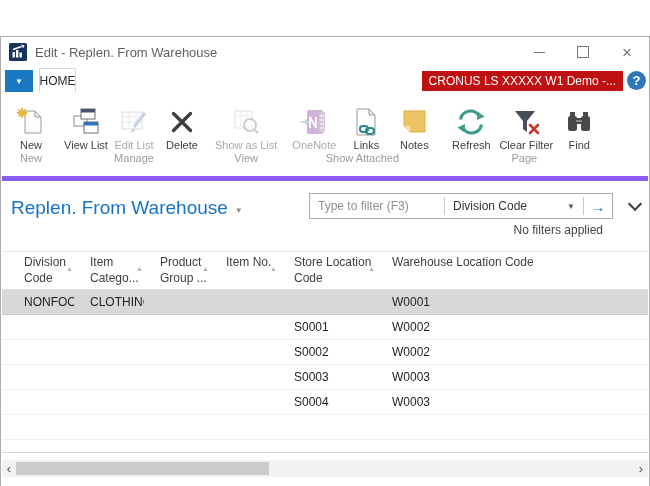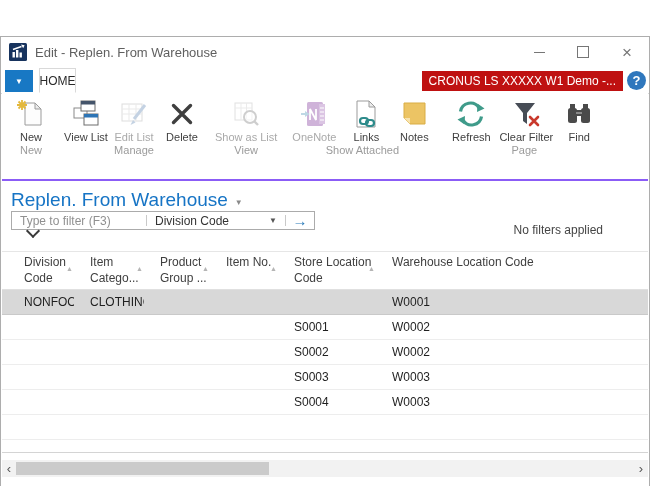--- a/index.html
+++ b/index.html
@@ -17,32 +17,32 @@
   .glyph-close{font-size:17px;line-height:1;color:#767676;}
 
   
   .tabrow{position:absolute;top:30px;left:0;right:0;height:26px;border-bottom:1px solid #d9d9d9;background:#fff;}
   .appmenu{position:absolute;left:4px;top:3px;width:28px;height:22px;background:#1878c4;color:#fff;display:flex;align-items:center;justify-content:center;font-size:8px;}
   .hometab{position:absolute;left:38px;top:1px;height:25px;width:37px;background:#fff;border:1px solid #d9d9d9;border-bottom:1px solid #fff;z-index:2;box-sizing:border-box;display:flex;align-items:center;justify-content:center;font-size:12px;color:#2b2b2b;}
   .badge{position:absolute;right:26px;top:4px;height:20px;line-height:20px;padding:0 7px;background:#bf1111;color:#fff;font-size:12px;white-space:nowrap;}
   .helpbtn{position:absolute;right:3px;top:4px;width:19px;height:19px;border-radius:50%;background:#2f77bd;color:#fff;font-size:13px;font-weight:bold;display:flex;align-items:center;justify-content:center;}
 
   
-  .ribbon{position:absolute;top:56px;left:1px;right:1px;height:88px;border-bottom:2px solid #8b5cf6;background:#fff;display:flex;align-items:flex-start;padding-left:2px;box-sizing:border-box;}
+  .ribbon{position:absolute;top:56px;left:1px;right:1px;height:88px;border-bottom:5px solid #8b5cf6;background:#fff;display:flex;align-items:center;padding-left:2px;box-sizing:border-box;}
   .rgroup{display:flex;flex-direction:column;}
   .rbtns{display:flex;flex:1;align-items:flex-start;padding:4px 3px 0 3px;}
   .rlabel{font-size:11px;color:#9b9b9b;text-align:center;padding-bottom:4px;}
   .rsep{width:1px;background:#e4e4e4;margin:3px 0;}
   .rbtn{min-width:44px;padding:0 2px;display:flex;flex-direction:column;align-items:center;font-size:11px;line-height:1.15;color:#3f3f3f;text-align:center;cursor:default;}
   .rbtn .ric{width:34px;height:34px;display:flex;align-items:center;justify-content:center;}
   .rbtn.disabled{color:#a9a9a9;}
   .rbtn.disabled svg{opacity:.5;}
 
   
-  .pagehead{position:absolute;top:152px;left:10px;right:6px;height:30px;display:flex;align-items:flex-start;flex-direction:column;}
+  .pagehead{position:absolute;top:152px;left:10px;right:6px;height:30px;display:flex;align-items:flex-end;}
   .ptitle{font-size:19px;color:#1674c5;display:flex;align-items:center;gap:7px;flex:1;white-space:nowrap;}
   .ptitle .caret{font-size:8px;color:#8a8a8a;padding-top:4px;}
   .filterbox{width:304px;height:26px;box-sizing:border-box;border:1px solid #ababab;display:flex;align-items:stretch;background:#fff;}
   .filterbox input{border:none;outline:none;width:118px;font-size:12px;color:#555;padding:0 8px;font-family:"Liberation Sans",sans-serif;}
   .filterbox input::placeholder{color:#909090;}
   .fdiv{width:1px;background:#c9c9c9;margin:3px 0;}
   .ffield{flex:1;display:flex;align-items:center;justify-content:space-between;padding:0 8px;font-size:12px;color:#333;}
   .ffield .caret{font-size:8px;color:#555;}
   .fgo{width:28px;display:flex;align-items:center;justify-content:center;color:#2a7ab9;font-size:15px;}
   .expander{width:16px;height:26px;margin-left:14px;display:flex;align-items:center;justify-content:center;}

